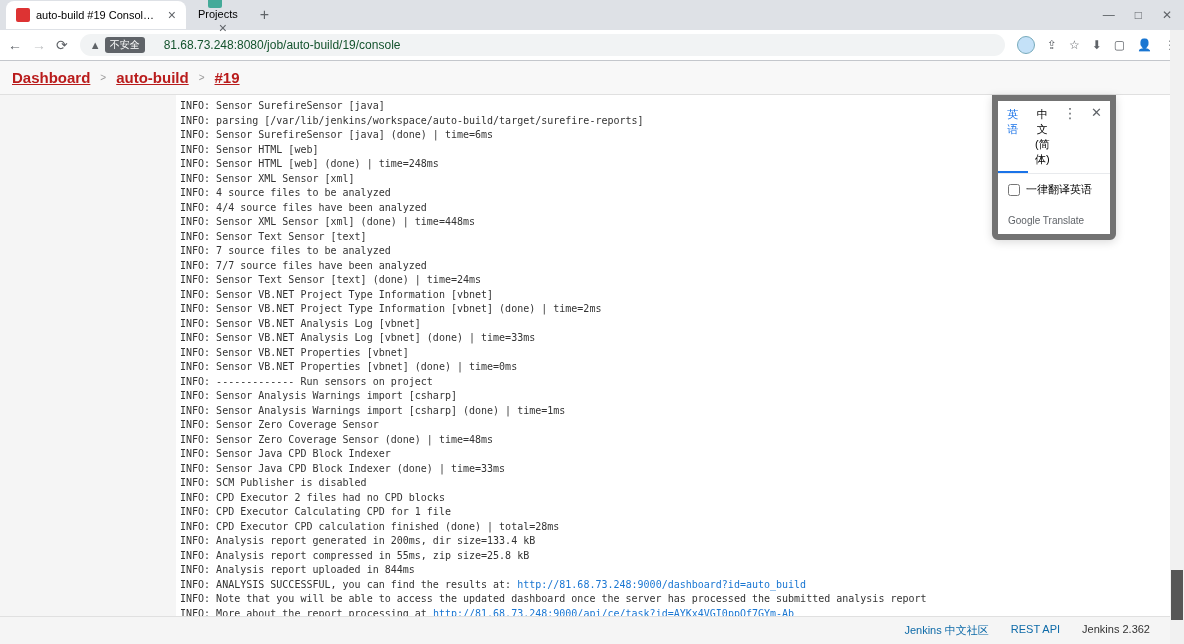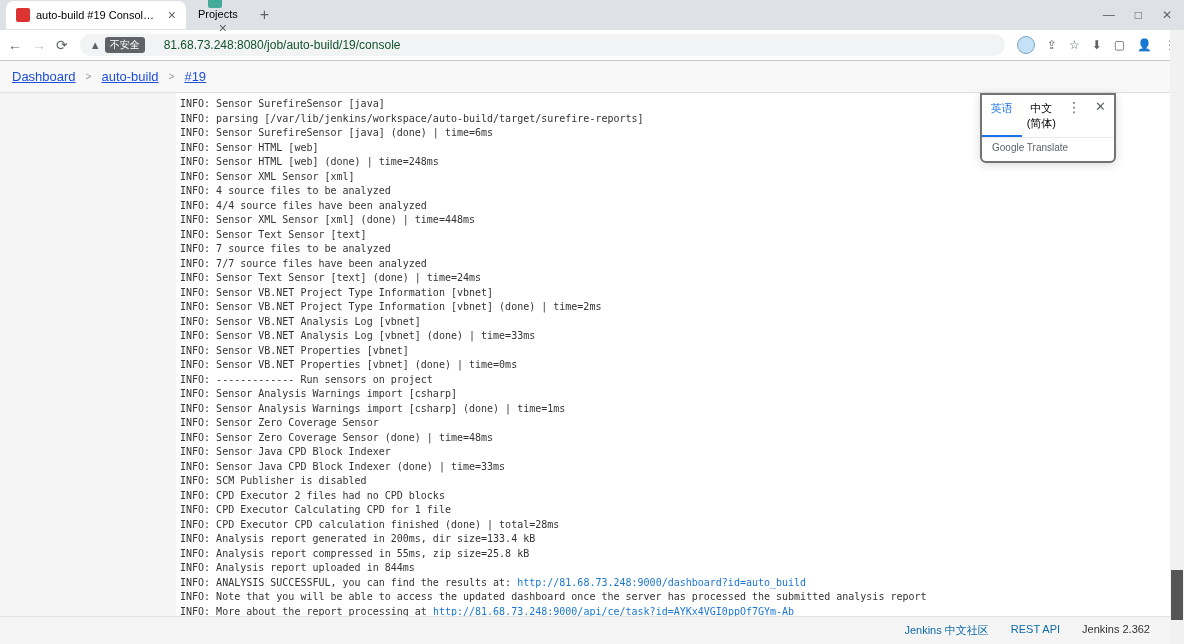--- a/index.html
+++ b/index.html
@@ -18,30 +18,30 @@
     .address-bar { display: flex; align-items: center; background: #fff; padding: 6px 8px; height: 30px; }
     .nav-btns { display: flex; gap: 10px; color: #5f6368; margin-right: 12px; }
     .nav-btn { font-size: 14px; }
     .url-container { display: flex; align-items: center; flex: 1; background: #f1f3f4; border-radius: 15px; padding: 3px 10px; }
     .unsafe-badge { background: #5f6368; color: #fff; font-size: 10px; padding: 1px 5px; border-radius: 3px; margin-right: 19px; }
     .url-text { font-size: 12px; color: #14532d; }
     .right-icons { display: flex; gap: 12px; margin-left: 12px; align-items: center; color: #5f6368; }
     .icon-circle { width: 18px; height: 18px; border-radius: 50%; background: #c4e1f8; border: 1px solid #7ab; }
     
     .breadcrumb { background: #f8f8f8; padding: 8px 12px; border-bottom: 1px solid #e0e0e0; display: flex; align-items: center; }
-    .crumb { color: #1d4ed8; font-size: 13px; }
+    .crumb { color: #b91c1c; font-size: 15px; font-weight: bold; }
     .crumb-sep { margin: 0 10px; color: #999; font-size: 10px; }
     
     .content-area { position: relative; background: #f5f5f5; min-height: 560px; }
     .console-container { margin-left: 176px; margin-right: 14px; background: #fff; padding: 4px 4px 14px; }
     .console { font-family: Consolas, monospace; font-size: 10px; line-height: 1.45; white-space: pre; color: #333; }
     .console a { color: #1976d2; text-decoration: none; }
     .red-box { border: 1px solid #d32f2f; padding: 1px 4px; margin: 1px 0; display: inline-block; }
     
-    .translate-popup { position: absolute; top: 0; right: 68px; width: 136px; background: #fff; border: 2px solid #737373; border-radius: 0 0 6px 6px; box-shadow: 0 2px 10px rgba(0,0,0,0.15); z-index: 100; font-size: 11px; }
+    .translate-popup { position: absolute; top: 0; right: 68px; width: 124px; background: #fff; border: 6px solid #737373; border-radius: 0 0 6px 6px; box-shadow: 0 2px 10px rgba(0,0,0,0.15); z-index: 100; font-size: 11px; }
     .translate-tabs { display: flex; border-bottom: 1px solid #e8eaed; }
     .tr-tab { flex: 1; text-align: center; padding: 6px 4px; font-size: 11px; }
     .tr-tab.active { color: #1a73e8; border-bottom: 2px solid #1a73e8; }
     .tr-menu { padding: 4px 6px; color: #5f6368; font-size: 14px; cursor: pointer; }
     .tr-close { padding: 4px 8px; color: #5f6368; cursor: pointer; font-size: 13px; }
     .tr-body { padding: 8px 10px; }
     .tr-cb { display: flex; align-items: center; gap: 6px; margin-bottom: 6px; }
     .tr-cb input { width: 12px; height: 12px; }
     .tr-footer { padding: 4px 10px 8px; font-size: 10px; color: #5f6368; }
     
@@ -105,20 +105,26 @@
 </div>
 
 <div class="content-area">
   <div class="translate-popup">
     <div class="translate-tabs">
       <div class="tr-tab active">英语</div>
       <div class="tr-tab">中文 (简体)</div>
       <div class="tr-menu">⋮</div>
       <div class="tr-close">✕</div>
     </div>
+    <div class="tr-body">
+      <label class="tr-cb">
+        <input type="checkbox" style="">
+        <span>一律翻译英语</span>
+      </label>
+    </div>
     <div class="tr-footer">Google Translate</div>
   </div>
 
   <div class="console-container">
     <pre class="console" id="console-output"><span>INFO: Sensor SurefireSensor [java]</span>
 <span>INFO: parsing [/var/lib/jenkins/workspace/auto-build/target/surefire-reports]</span>
 <span>INFO: Sensor SurefireSensor [java] (done) | time=6ms</span>
 <span>INFO: Sensor HTML [web]</span>
 <span>INFO: Sensor HTML [web] (done) | time=248ms</span>
 <span>INFO: Sensor XML Sensor [xml]</span>

